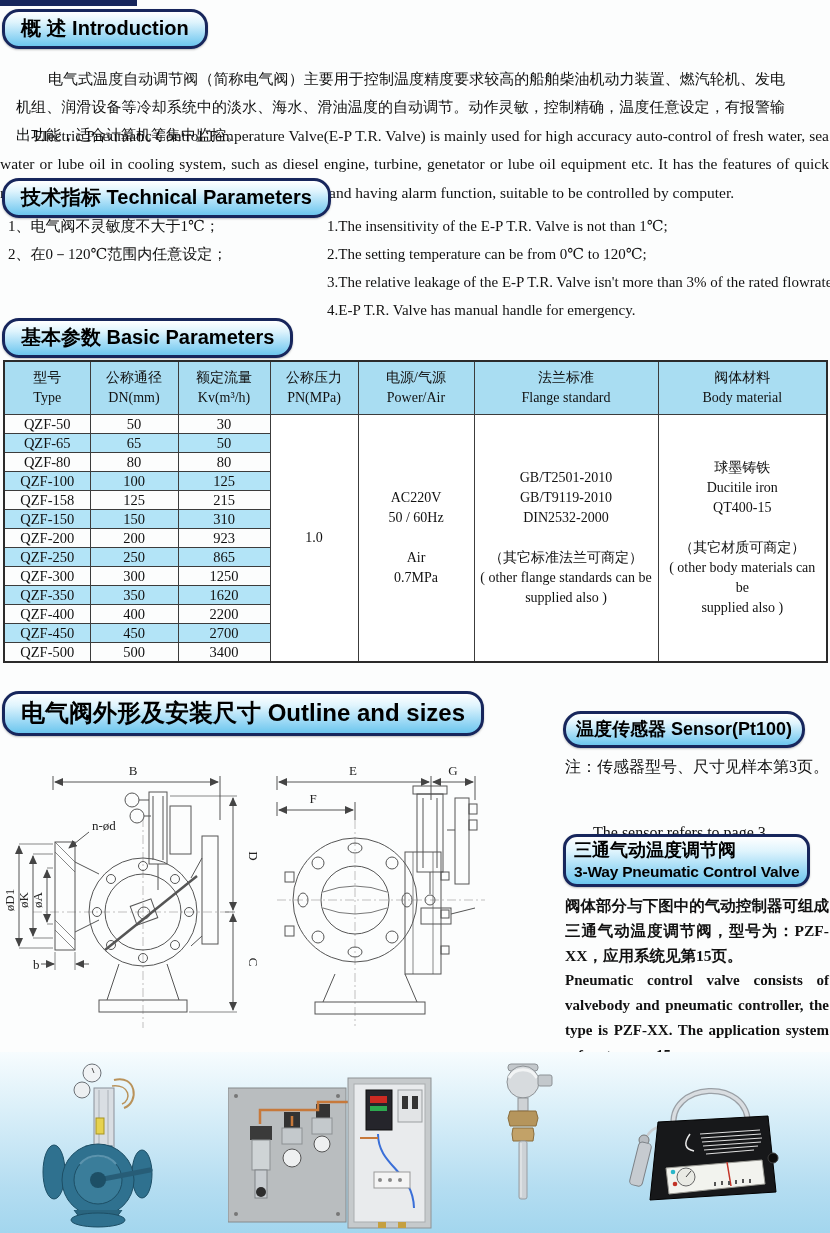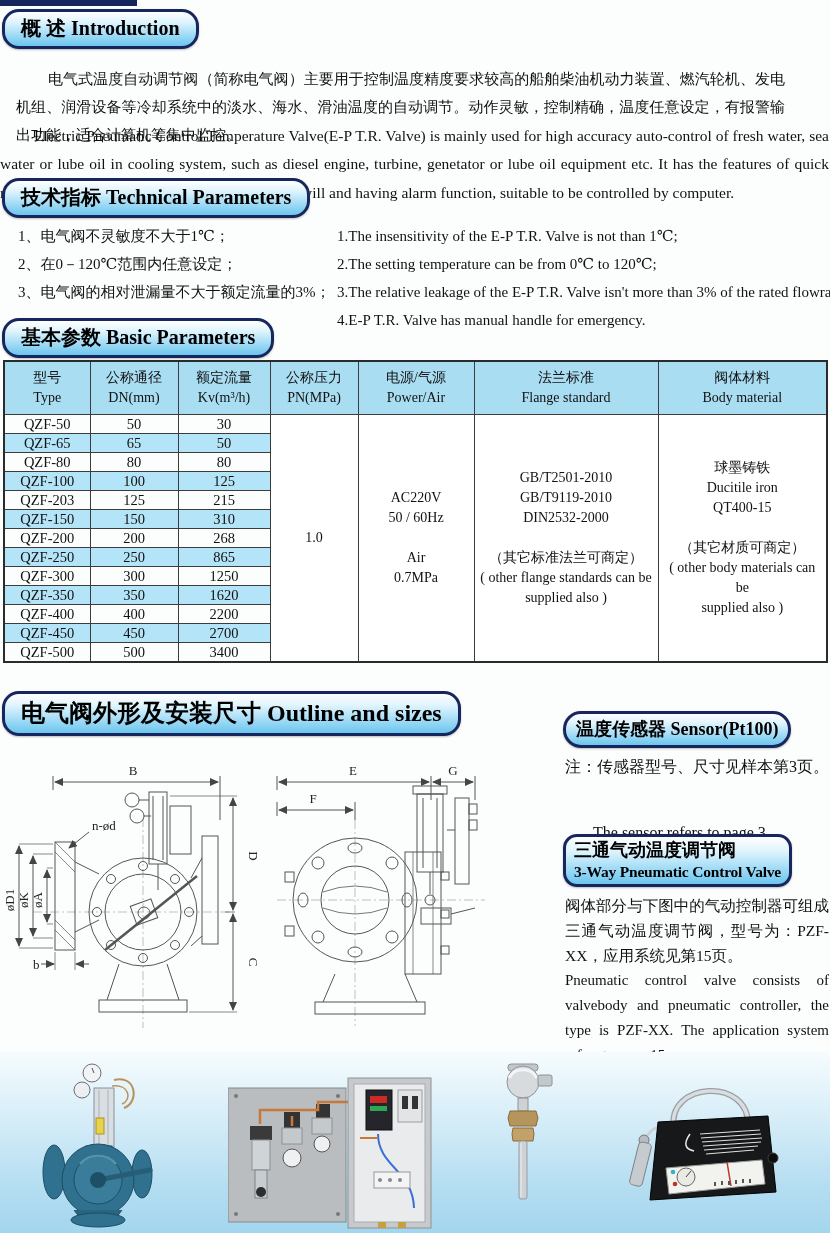--- a/index.html
+++ b/index.html
@@ -9,59 +9,59 @@
     font-family:"Liberation Serif","DejaVu Serif",serif;
   }
   .abs{position:absolute;}
   
   .badge{
     position:absolute;
     border:3px solid #17265c;
     border-radius:17px;
     background:linear-gradient(180deg,#ffffff 0%,#dff4fd 30%,#9cd9f5 70%,#6cc6ee 100%);
     padding:3px 16px 4px 16px;
-    font-family:Liberation Serif, serif;
+    font-family:Liberation Sans, sans-serif;
     font-weight:bold;color:#000;white-space:nowrap;
     box-shadow:0 1px 2px rgba(0,0,0,.25);
   }
   #badge-intro{left:2px;top:9px;font-size:20px;}
   #badge-tech{left:2px;top:178px;font-size:20px;}
   #badge-params{left:2px;top:318px;font-size:20px;}
   #badge-outline{left:2px;top:691px;font-size:24px;}
   #badge-sensor{left:563px;top:711px;font-size:18px;padding:3px 10px 4px;border-radius:18px;}
   #badge-threeway{left:563px;top:834px;font-size:18px;border-radius:14px;
     padding:2px 8px 3px;line-height:1.25;white-space:nowrap;}
   #badge-threeway .en{font-size:15.5px;letter-spacing:-.2px;}
   
   #top-bar{left:0;top:0;width:137px;height:6px;background:#17265c;}
   
   #intro-zh{left:16px;top:50px;width:769px;font-size:15px;line-height:28px;
     text-align:justify;text-indent:32px;}
   #intro-en{left:0;top:106px;width:829px;font-size:15.5px;line-height:28.5px;
     text-align:justify;text-indent:34px;}
   
-  .tech-list{position:absolute;top:208px;margin:14px;padding:0;list-style:none;
+  .tech-list{position:absolute;top:208px;margin:4px;padding:0;list-style:none;
     font-size:15px;line-height:28px;}
   #tech-zh{left:4px;width:318px;}
   #tech-en{left:323px;width:510px;}
   .tech-list li{white-space:nowrap;}
   
   #params-table{position:absolute;top:360px;left:3px;border-collapse:collapse;
     table-layout:fixed;border:2px solid #2b2b2b;padding-left:43px;}
   #params-table th,#params-table td{border:1px solid #3c3c3c;text-align:center;}
   #params-table th{background:#a9ddf2;font-weight:normal;font-size:14px;
     line-height:20px;padding:6px 0;}
   #params-table td.c{height:18px;font-size:14.5px;padding:0 2px;line-height:18px;}
   #params-table tbody tr:nth-child(even) td.c{background:#b3e4f7;}
   #params-table td.merged{background:#ffffff;white-space:pre-line;font-size:14px;
     line-height:20px;vertical-align:middle;padding:2px 3px;}
   
   #sensor-note{left:565px;top:756px;width:264px;font-size:16px;line-height:22px;}
   #sensor-note .en{padding-left:28px;margin-top:44px;}
-  #threeway-text{left:565px;top:893px;width:264px;}
+  #threeway-text{left:565px;top:893px;width:264px;font-weight:bold;}
   #threeway-text .zh{font-size:15.5px;line-height:25px;text-align:justify;margin:0;}
   #threeway-text .en{font-size:15px;line-height:25px;text-align:justify;margin:0;}
   
   .drawing{position:absolute;}
   #drawing-front{left:5px;top:760px;}
   #drawing-side{left:263px;top:760px;}
   .drawing text{font-family:"Liberation Serif","DejaVu Serif",serif;font-size:13px;fill:#222;}
   
   #photo-band{left:0;top:1052px;width:830px;height:181px;
     background:linear-gradient(180deg,#f7fcfe 0%,#dcf0f9 30%,#b4ddf1 75%,#a3d6ee 100%);}
@@ -73,21 +73,20 @@
 <div id="top-bar" class="abs"></div>
 
 <div id="badge-intro" class="badge">概 述 Introduction</div>
 <p id="intro-zh" class="abs">电气式温度自动调节阀（简称电气阀）主要用于控制温度精度要求较高的船舶柴油机动力装置、燃汽轮机、发电机组、润滑设备等冷却系统中的淡水、海水、滑油温度的自动调节。动作灵敏，控制精确，温度任意设定，有报警输出功能，适合计算机等集中监控。</p>
 <p id="intro-en" class="abs">Electric Pneumatic Control Temperature Valve(E-P T.R. Valve) is mainly used for high accuracy auto-control  of fresh water, sea water or lube oil in cooling system, such as diesel engine, turbine, genetator or lube oil equipment etc. It has the features of quick reaction, highly accuracy, temperature setting at will and having alarm function, suitable to be controlled by computer.</p>
 
 <div id="badge-tech" class="badge">技术指标 Technical Parameters</div>
 <ul id="tech-zh" class="tech-list">
   <li>1、电气阀不灵敏度不大于1℃；</li>
   <li>2、在0－120℃范围内任意设定；</li>
-  <li>3、电气阀的相对泄漏量不大于额定流量的3%；</li>
 </ul>
 <ul id="tech-en" class="tech-list">
   <li>1.The insensitivity of the E-P T.R. Valve is not than 1℃;</li>
   <li>2.The setting temperature can be from 0℃ to 120℃;</li>
   <li>3.The relative leakage of the E-P T.R. Valve isn't more than 3% of the rated flowrate;</li>
   <li>4.E-P T.R. Valve has manual handle for emergency.</li>
 </ul>
 
 <div id="badge-params" class="badge">基本参数 Basic Parameters</div>
 <table id="params-table">
@@ -167,33 +166,33 @@
         <td class="c">QZF-80</td>
         <td class="c">80</td>
         <td class="c">80</td>
       </tr>
       <tr>
         <td class="c">QZF-100</td>
         <td class="c">100</td>
         <td class="c">125</td>
       </tr>
       <tr>
-        <td class="c">QZF-203</td>
+        <td class="c">QZF-158</td>
         <td class="c">125</td>
         <td class="c">215</td>
       </tr>
       <tr>
         <td class="c">QZF-150</td>
         <td class="c">150</td>
         <td class="c">310</td>
       </tr>
       <tr>
         <td class="c">QZF-200</td>
         <td class="c">200</td>
-        <td class="c">268</td>
+        <td class="c">923</td>
       </tr>
       <tr>
         <td class="c">QZF-250</td>
         <td class="c">250</td>
         <td class="c">865</td>
       </tr>
       <tr>
         <td class="c">QZF-300</td>
         <td class="c">300</td>
         <td class="c">1250</td>

